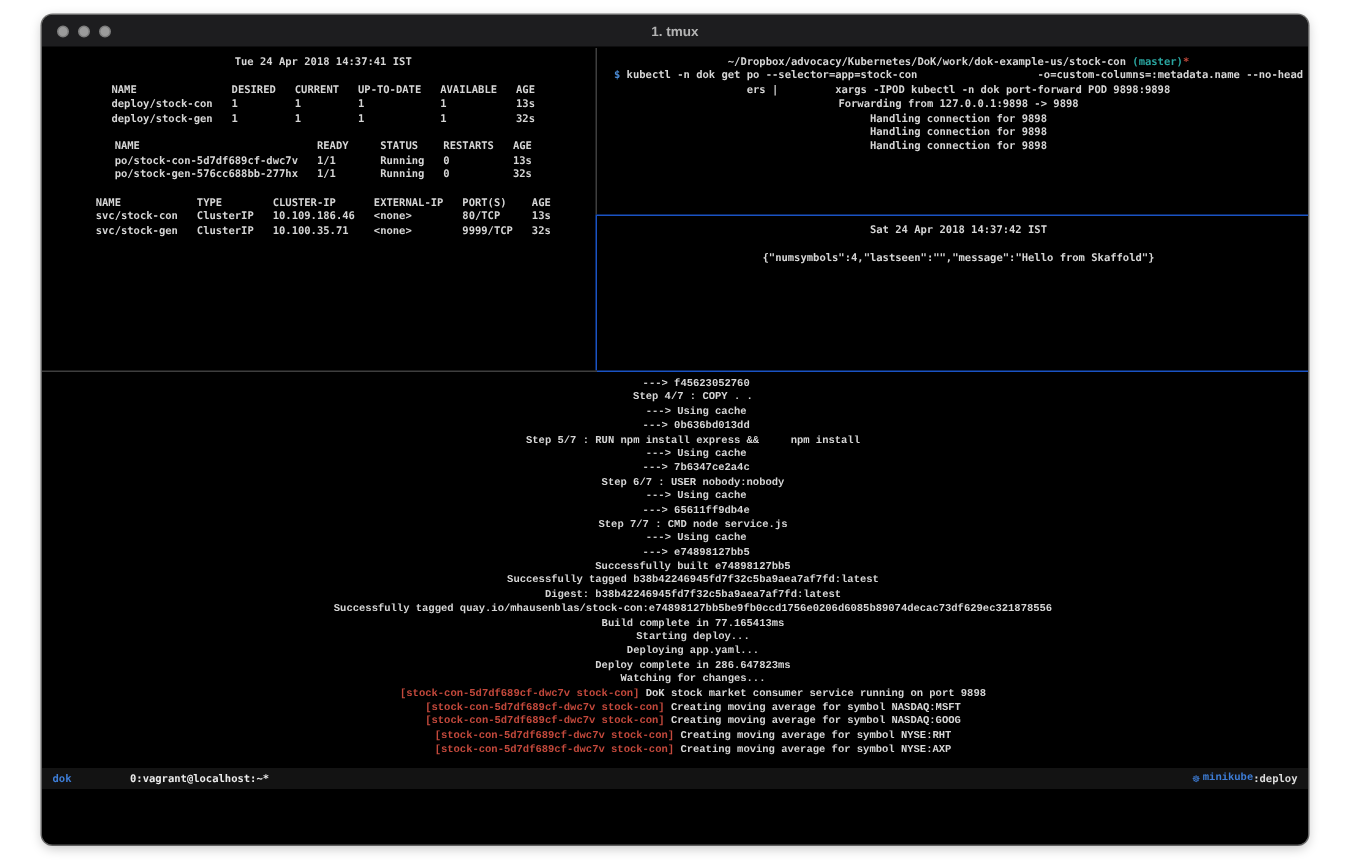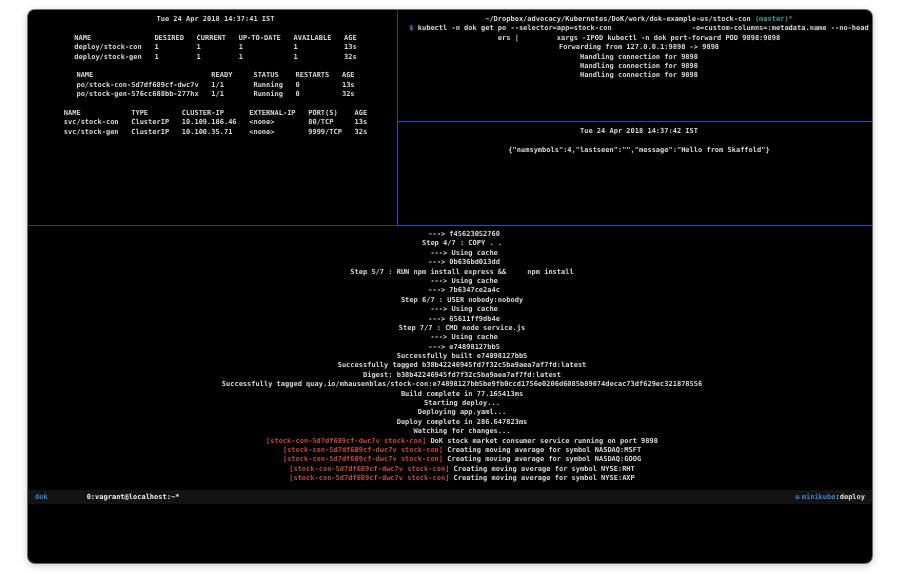--- a/index.html
+++ b/index.html
@@ -38,57 +38,65 @@
 
   .right-col { flex:1; display:flex; flex-direction:column; min-width:0; }
   .pane-topright { height:111px; padding:5px 0 0 8px; overflow:hidden; }
   .hdiv-active { height:1px; background:#1a53c4; }
   .pane-midright { flex:1; padding:5px 0 0 8px; overflow:hidden; }
 
   .main-hdiv { height:1px; display:flex; }
   .main-hdiv .left-seg { width:370px; background:#3e3e3e; }
   .main-hdiv .right-seg { flex:1; background:#1a53c4; }
 
-  .pane-bottom { height:263px; padding:4px 0 0 24px; overflow:hidden; }
+  .pane-bottom { height:263px; padding:4px 0 0 24px; overflow:hidden;font-family:Liberation Mono, monospace; }
 
   .statusbar {
     height:14px; margin-top:1px; background:#131313;
     display:flex; align-items:center; padding:0 7px;
     font-size:7px; font-weight:bold;
   }
   .session { color:#3e7ed8; margin-right:7px; }
   .windowname { color:#ececec;margin-left:32px; }
   .spacer { flex:1; }
   .k8s-icon { color:#3e7ed8; margin-right:2px; font-size:8px; }
-  .context { color:#3e7ed8; }
+  .context { color:#3e7ed8;font-family:Liberation Mono, monospace; }
   .namespace { color:#dcdcdc; }
 
   .cyan { color:#2aa5a0; }
   .red  { color:#c4493c; }
   .blue { color:#4a8ad4; }
 </style>
 </head>
 <body>
 
 <div class="window">
+  <div class="titlebar">
+    <div class="lights">
+      <span class="light"></span>
+      <span class="light"></span>
+      <span class="light"></span>
+    </div>
+    <div class="title">1. tmux</div>
+  </div>
 
   <div class="terminal">
     <div class="top-row">
 
       <div class="pane-left pane-text"><div class="tline">Tue 24 Apr 2018 14:37:41 IST</div><div class="tline"> </div><div class="tline">NAME               DESIRED   CURRENT   UP-TO-DATE   AVAILABLE   AGE</div><div class="tline">deploy/stock-con   1         1         1            1           13s</div><div class="tline">deploy/stock-gen   1         1         1            1           32s</div><div class="tline"> </div><div class="tline">NAME                            READY     STATUS    RESTARTS   AGE</div><div class="tline">po/stock-con-5d7df689cf-dwc7v   1/1       Running   0          13s</div><div class="tline">po/stock-gen-576cc688bb-277hx   1/1       Running   0          32s</div><div class="tline"> </div><div class="tline">NAME            TYPE        CLUSTER-IP      EXTERNAL-IP   PORT(S)    AGE</div><div class="tline">svc/stock-con   ClusterIP   10.109.186.46   &lt;none&gt;        80/TCP     13s</div><div class="tline">svc/stock-gen   ClusterIP   10.100.35.71    &lt;none&gt;        9999/TCP   32s</div></div>
 
       <div class="vdiv">
         <div class="seg-top"></div>
         <div class="seg-bottom"></div>
       </div>
 
       <div class="right-col">
         <div class="pane-topright pane-text"><div class="tline"><span>~/Dropbox/advocacy/Kubernetes/DoK/work/dok-example-us/stock-con </span><span class="cyan">(master)</span><span class="red">*</span></div><div class="tline"><span class="blue">$</span><span> kubectl -n dok get po --selector=app=stock-con                   -o=custom-columns=:metadata.name --no-head</span></div><div class="tline">ers |         xargs -IPOD kubectl -n dok port-forward POD 9898:9898</div><div class="tline">Forwarding from 127.0.0.1:9898 -&gt; 9898</div><div class="tline">Handling connection for 9898</div><div class="tline">Handling connection for 9898</div><div class="tline">Handling connection for 9898</div></div>
         <div class="hdiv-active"></div>
-        <div class="pane-midright pane-text"><div class="tline">Tue 24 Apr 2018 14:37:42 IST</div><div class="tline"> </div><div class="tline">{"numsymbols":4,"lastseen":"","message":"Hello from Skaffold"}</div></div>
+        <div class="pane-midright pane-text"><div class="tline">Sat 24 Apr 2018 14:37:42 IST</div><div class="tline"> </div><div class="tline">{"numsymbols":4,"lastseen":"","message":"Hello from Skaffold"}</div></div>
       </div>
     </div>
 
     <div class="main-hdiv">
       <div class="left-seg"></div>
       <div class="right-seg"></div>
     </div>
 
     <div class="pane-bottom pane-text"><div class="tline"> ---&gt; f45623052760</div><div class="tline">Step 4/7 : COPY . .</div><div class="tline"> ---&gt; Using cache</div><div class="tline"> ---&gt; 0b636bd013dd</div><div class="tline">Step 5/7 : RUN npm install express &amp;&amp;     npm install</div><div class="tline"> ---&gt; Using cache</div><div class="tline"> ---&gt; 7b6347ce2a4c</div><div class="tline">Step 6/7 : USER nobody:nobody</div><div class="tline"> ---&gt; Using cache</div><div class="tline"> ---&gt; 65611ff9db4e</div><div class="tline">Step 7/7 : CMD node service.js</div><div class="tline"> ---&gt; Using cache</div><div class="tline"> ---&gt; e74898127bb5</div><div class="tline">Successfully built e74898127bb5</div><div class="tline">Successfully tagged b38b42246945fd7f32c5ba9aea7af7fd:latest</div><div class="tline">Digest: b38b42246945fd7f32c5ba9aea7af7fd:latest</div><div class="tline">Successfully tagged quay.io/mhausenblas/stock-con:e74898127bb5be9fb0ccd1756e0206d6085b89074decac73df629ec321878556</div><div class="tline">Build complete in 77.165413ms</div><div class="tline">Starting deploy...</div><div class="tline">Deploying app.yaml...</div><div class="tline">Deploy complete in 286.647823ms</div><div class="tline">Watching for changes...</div><div class="tline"><span class="red">[stock-con-5d7df689cf-dwc7v stock-con]</span><span> DoK stock market consumer service running on port 9898</span></div><div class="tline"><span class="red">[stock-con-5d7df689cf-dwc7v stock-con]</span><span> Creating moving average for symbol NASDAQ:MSFT</span></div><div class="tline"><span class="red">[stock-con-5d7df689cf-dwc7v stock-con]</span><span> Creating moving average for symbol NASDAQ:GOOG</span></div><div class="tline"><span class="red">[stock-con-5d7df689cf-dwc7v stock-con]</span><span> Creating moving average for symbol NYSE:RHT</span></div><div class="tline"><span class="red">[stock-con-5d7df689cf-dwc7v stock-con]</span><span> Creating moving average for symbol NYSE:AXP</span></div></div>
 

